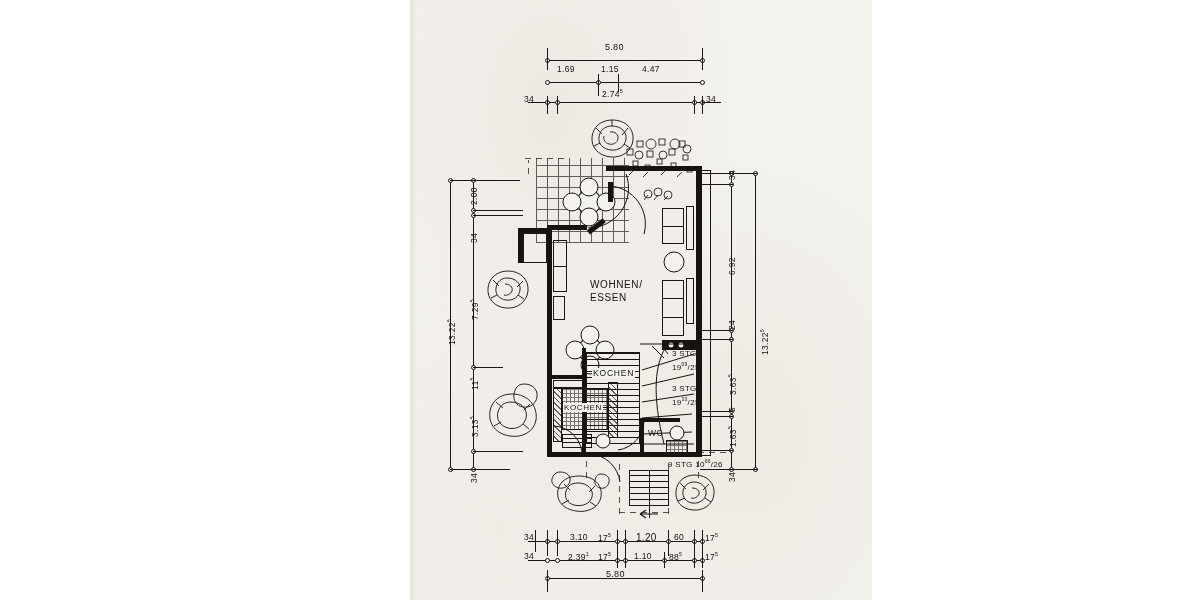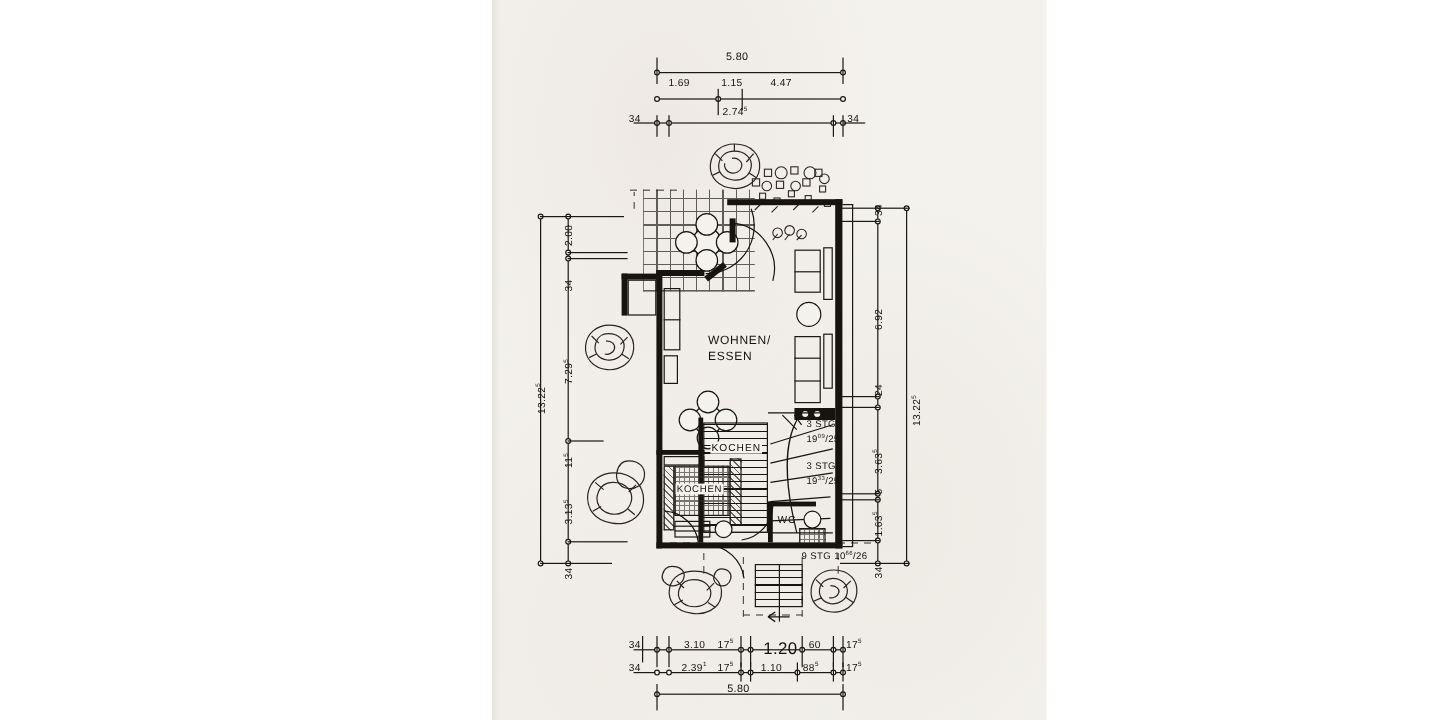--- a/index.html
+++ b/index.html
@@ -424,21 +424,21 @@
       <div class="ln v" style="left:207px;top:530px;height:26px;"></div>
       <div class="ln v" style="left:215px;top:530px;height:26px;"></div>
       <div class="ln v" style="left:258px;top:530px;height:26px;"></div>
       <div class="ln v" style="left:284px;top:530px;height:26px;"></div>
       <div class="ln v" style="left:292px;top:530px;height:26px;"></div>
       <div class="txt" style="left:114px;top:532px;font-size:8.5px;">34</div>
       <div class="txt" style="left:160px;top:532px;font-size:8.5px;">3.10</div>
       <div class="txt" style="left:188px;top:532px;font-size:8.5px;">
         <span>17</span><span class="sup">5</span>
       </div>
-      <div class="txt" style="left:226px;top:532px;font-size:14px;">1.20</div>
+      <div class="txt" style="left:226px;top:532px;font-size:10px;">1.20</div>
       <div class="txt" style="left:264px;top:532px;font-size:8.5px;">60</div>
       <div class="txt" style="left:295px;top:532px;font-size:8.5px;">
         <span>17</span><span class="sup">5</span>
       </div>
 
       <div class="ln h" style="left:137px;top:560px;width:155px;"></div>
       <div class="dot" style="left:135px;top:558px;"></div>
       <div class="dot" style="left:145px;top:558px;"></div>
       <div class="dot" style="left:205px;top:558px;"></div>
       <div class="dot" style="left:213px;top:558px;"></div>

